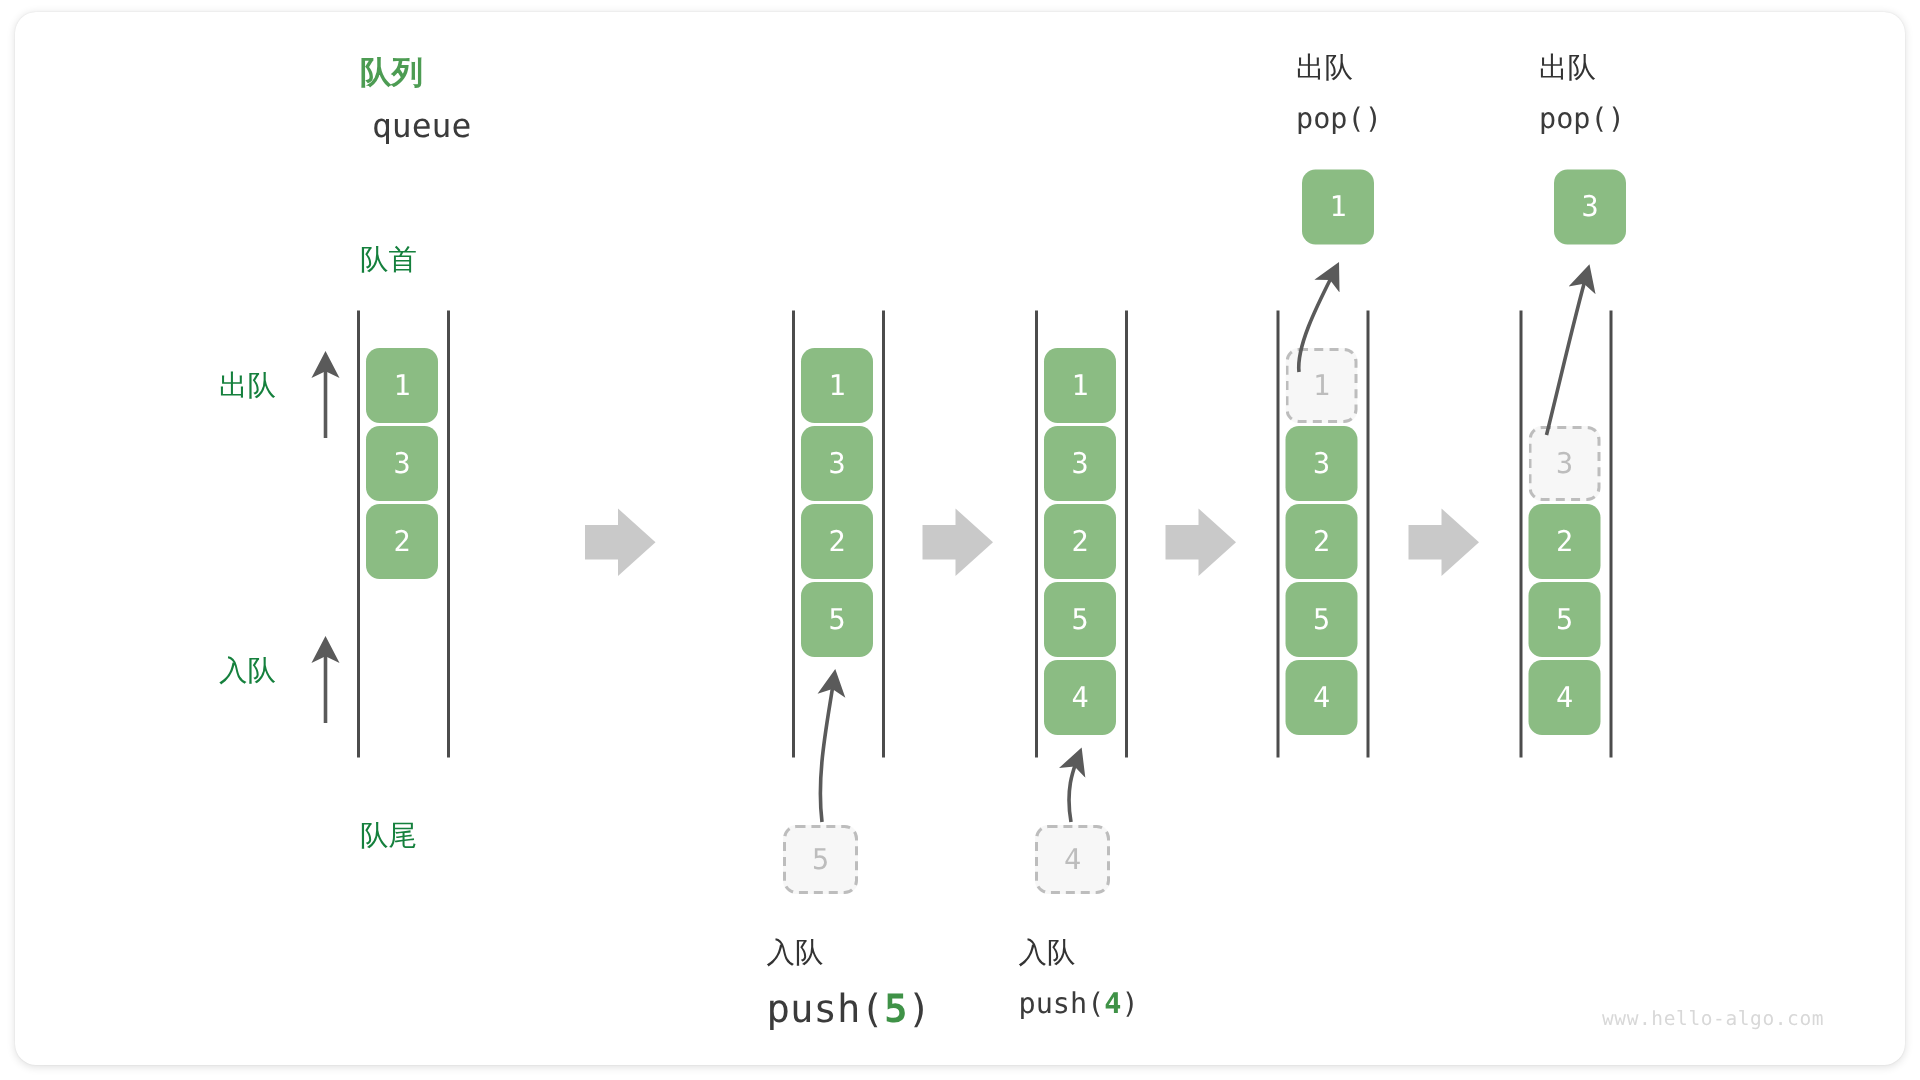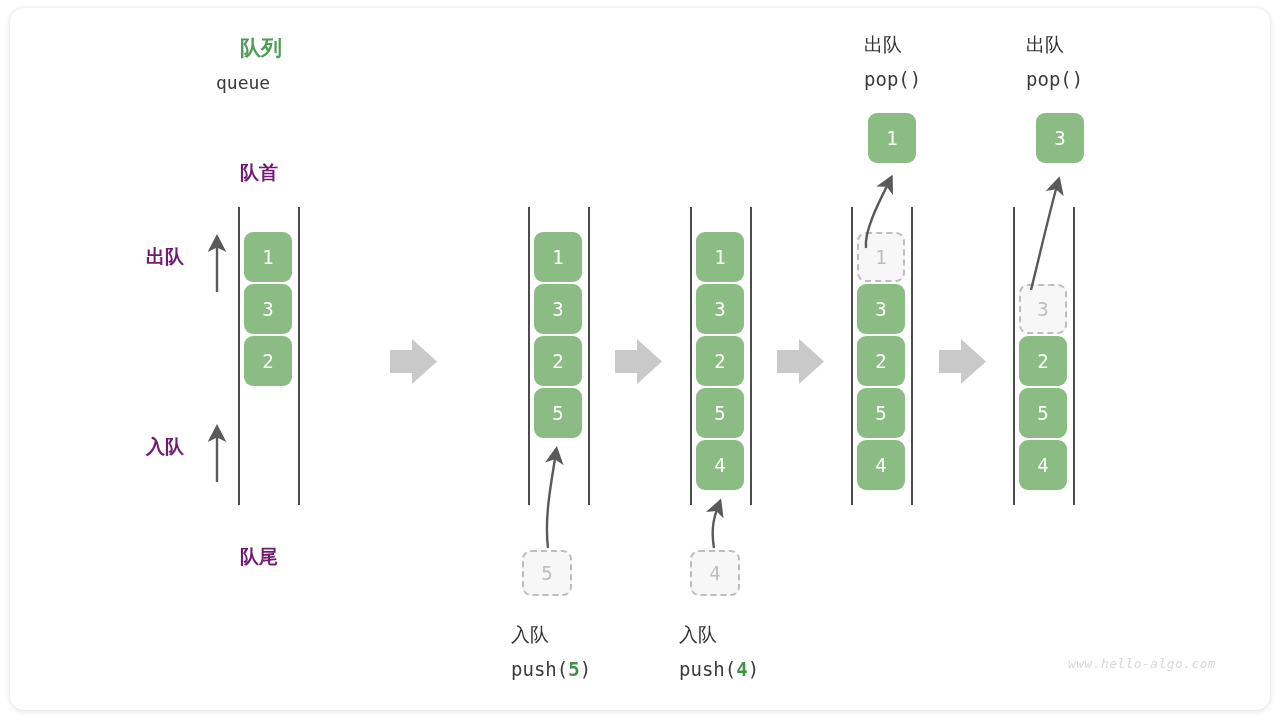--- a/index.html
+++ b/index.html
@@ -38,23 +38,23 @@
     white-space: nowrap;
   }
   .t-mono {
     font-family: "DejaVu Sans Mono", "Liberation Mono", monospace;
     font-size: 17px;
     color: #3b3b3b;
     white-space: nowrap;
   }
   .t-cn-bold {
     font-family: "Liberation Sans", "DejaVu Sans", sans-serif;
-    font-weight: bold;
+    font-weight: normal;
     font-size: 19px;
-    color: #701a75;
+    color: #15803d;
     white-space: nowrap;
   }
   .t-cn {
     font-family: "Liberation Sans", "DejaVu Sans", sans-serif;
     font-size: 19px;
     color: #333333;
     white-space: nowrap;
   }
   .t-watermark {
     font-family: "DejaVu Sans Mono", "Liberation Mono", monospace;
@@ -102,21 +102,21 @@
   }
 </style>
 </head>
 <body>
 
 <div id="card"></div>
 
 <div id="stage">
 
   <div class="abs t-title-cn" style="left:240px; top:34px;">队列</div>
-  <div class="abs t-mono" style="left:216px; top:72px; font-size:18px;">queue</div>
+  <div class="abs t-mono" style="left:248px; top:72px; font-size:22px;">queue</div>
 
   <div class="abs t-cn-bold" style="left:240px; top:160px;">队首</div>
   <div class="abs t-cn-bold" style="left:240px; top:544px;">队尾</div>
 
   <div class="abs t-cn-bold" style="left:146px; top:244px;">出队</div>
   <div class="abs t-cn-bold" style="left:146px; top:434px;">入队</div>
 
   <div class="rail" style="left:238px; top:207px; height:298px;"></div>
   <div class="rail" style="left:298px; top:207px; height:298px;"></div>
   <div class="box" style="left:244px; top:232px;">1</div>
@@ -124,21 +124,21 @@
   <div class="box" style="left:244px; top:336px;">2</div>
 
   <div class="rail" style="left:528px; top:207px; height:298px;"></div>
   <div class="rail" style="left:588px; top:207px; height:298px;"></div>
   <div class="box" style="left:534px; top:232px;">1</div>
   <div class="box" style="left:534px; top:284px;">3</div>
   <div class="box" style="left:534px; top:336px;">2</div>
   <div class="box" style="left:534px; top:388px;">5</div>
   <div class="box ghost" style="left:522px; top:550px; width:50px; height:46px;">5</div>
   <div class="abs t-cn" style="left:511px; top:622px;">入队</div>
-  <div class="abs t-mono" style="left:511px; top:658px; font-size:19px;">
+  <div class="abs t-mono" style="left:511px; top:658px; font-size:26px;">
     <span>push(</span><span class="hl">5</span><span>)</span>
   </div>
 
   <div class="rail" style="left:690px; top:207px; height:298px;"></div>
   <div class="rail" style="left:750px; top:207px; height:298px;"></div>
   <div class="box" style="left:696px; top:232px;">1</div>
   <div class="box" style="left:696px; top:284px;">3</div>
   <div class="box" style="left:696px; top:336px;">2</div>
   <div class="box" style="left:696px; top:388px;">5</div>
   <div class="box" style="left:696px; top:440px;">4</div>
@@ -164,21 +164,21 @@
   <div class="abs t-mono" style="left:1026px; top:68px; font-size:19px;">pop()</div>
   <div class="box" style="left:1036px; top:113px;">3</div>
 
   <div class="rail" style="left:1013px; top:207px; height:298px;"></div>
   <div class="rail" style="left:1073px; top:207px; height:298px;"></div>
   <div class="box ghost" style="left:1019px; top:284px;">3</div>
   <div class="box" style="left:1019px; top:336px;">2</div>
   <div class="box" style="left:1019px; top:388px;">5</div>
   <div class="box" style="left:1019px; top:440px;">4</div>
 
-  <div class="abs t-watermark" style="left:1068px; top:656px;font-style:italic;">www.hello-algo.com</div>
+  <div class="abs t-watermark" style="left:1068px; top:672px;">www.hello-algo.com</div>
 
   <svg class="ov" viewBox="0 0 1280 720">
     <defs>
       <marker id="tip-dark" markerWidth="9" markerHeight="9" refX="5" refY="4.5" orient="auto" markerUnits="strokeWidth">
         <path d="M0,0.6 L7.5,4.5 L0,8.4 L1.9,4.5 Z" fill="#5a5a5a"></path>
       </marker>
     </defs>
 
     <g>
       <line x1="217" y1="292" x2="217" y2="240" stroke="#5a5a5a" stroke-width="2.4" marker-end="url(#tip-dark)"></line>

